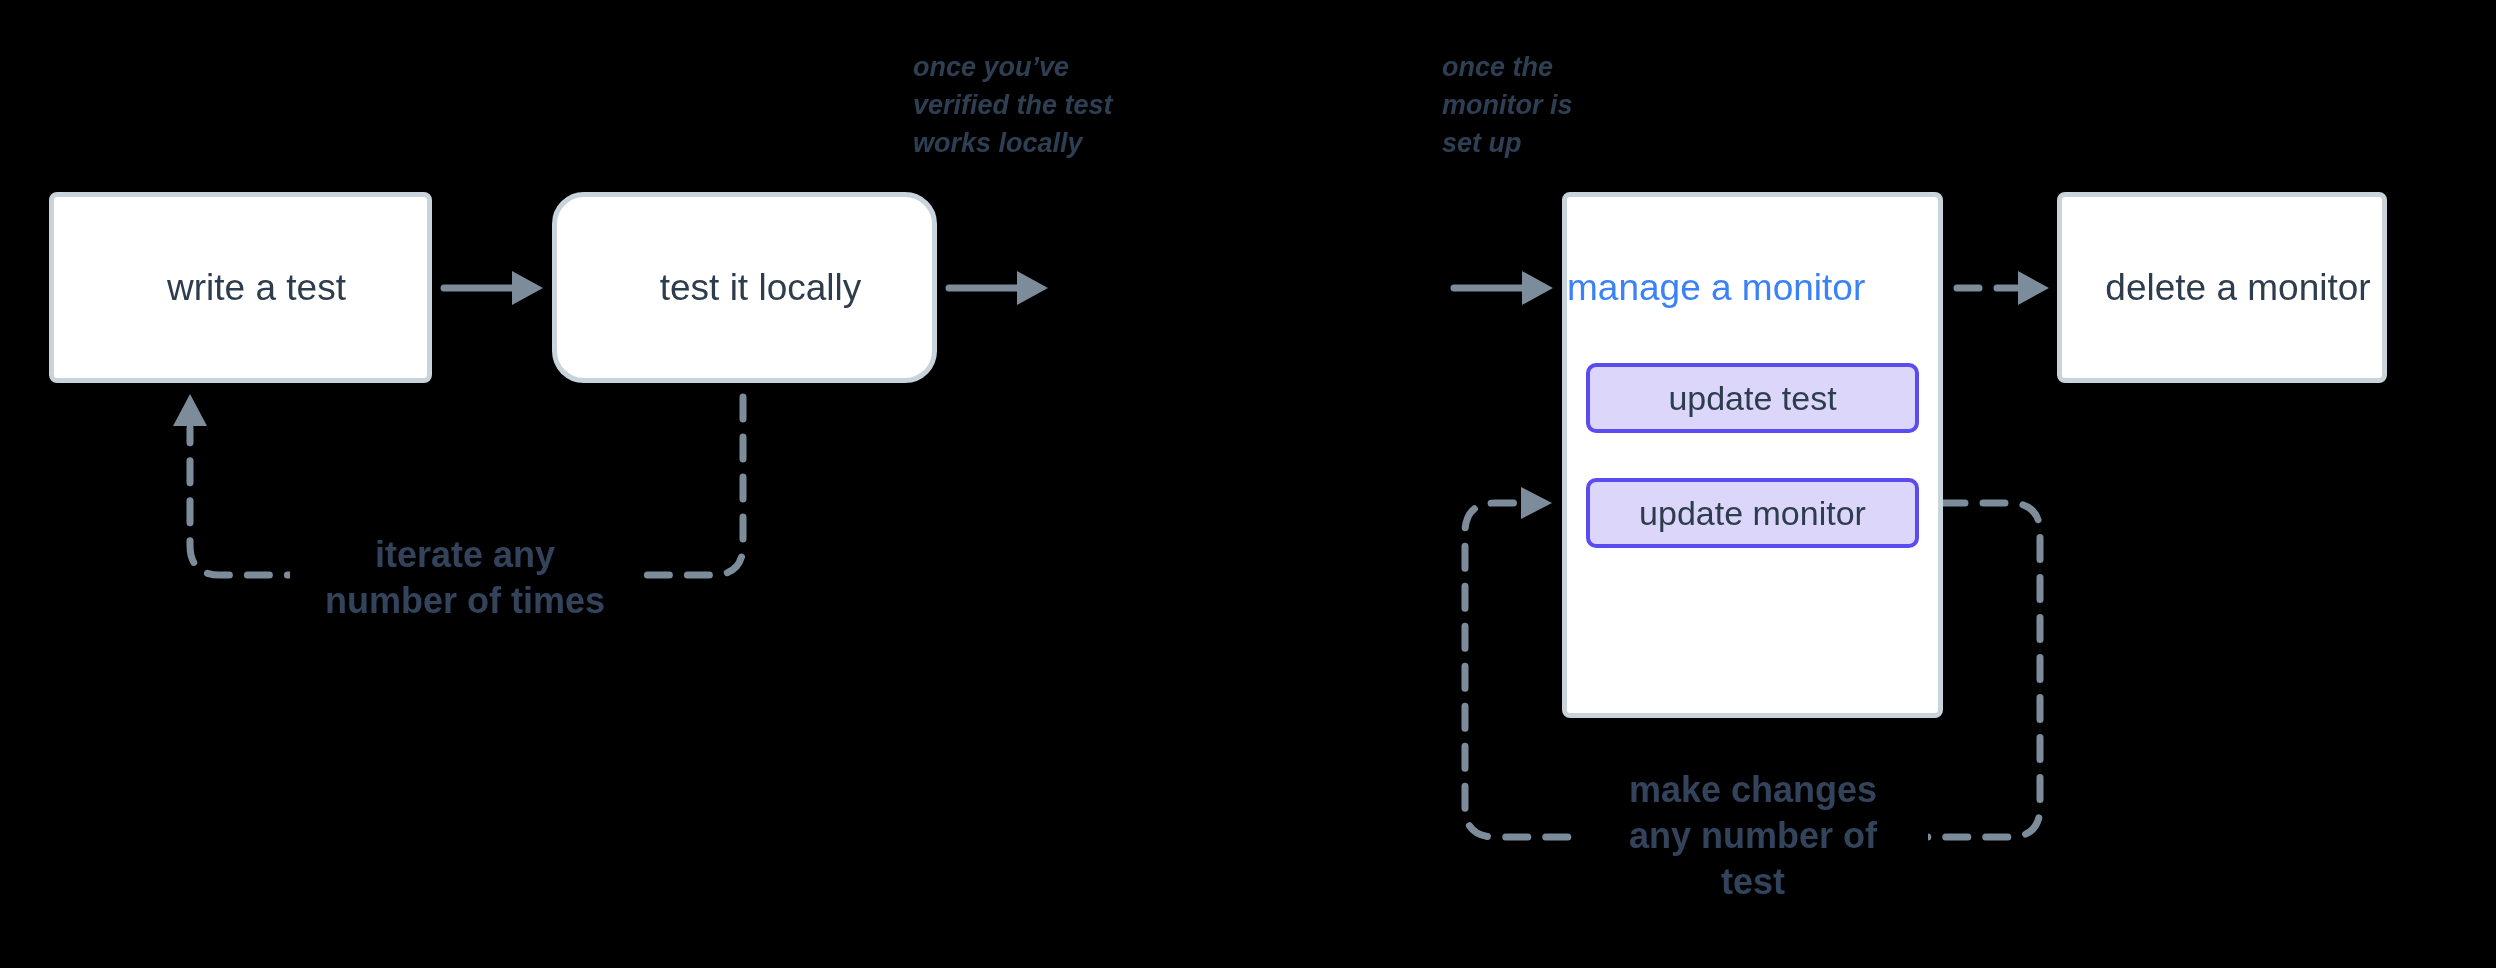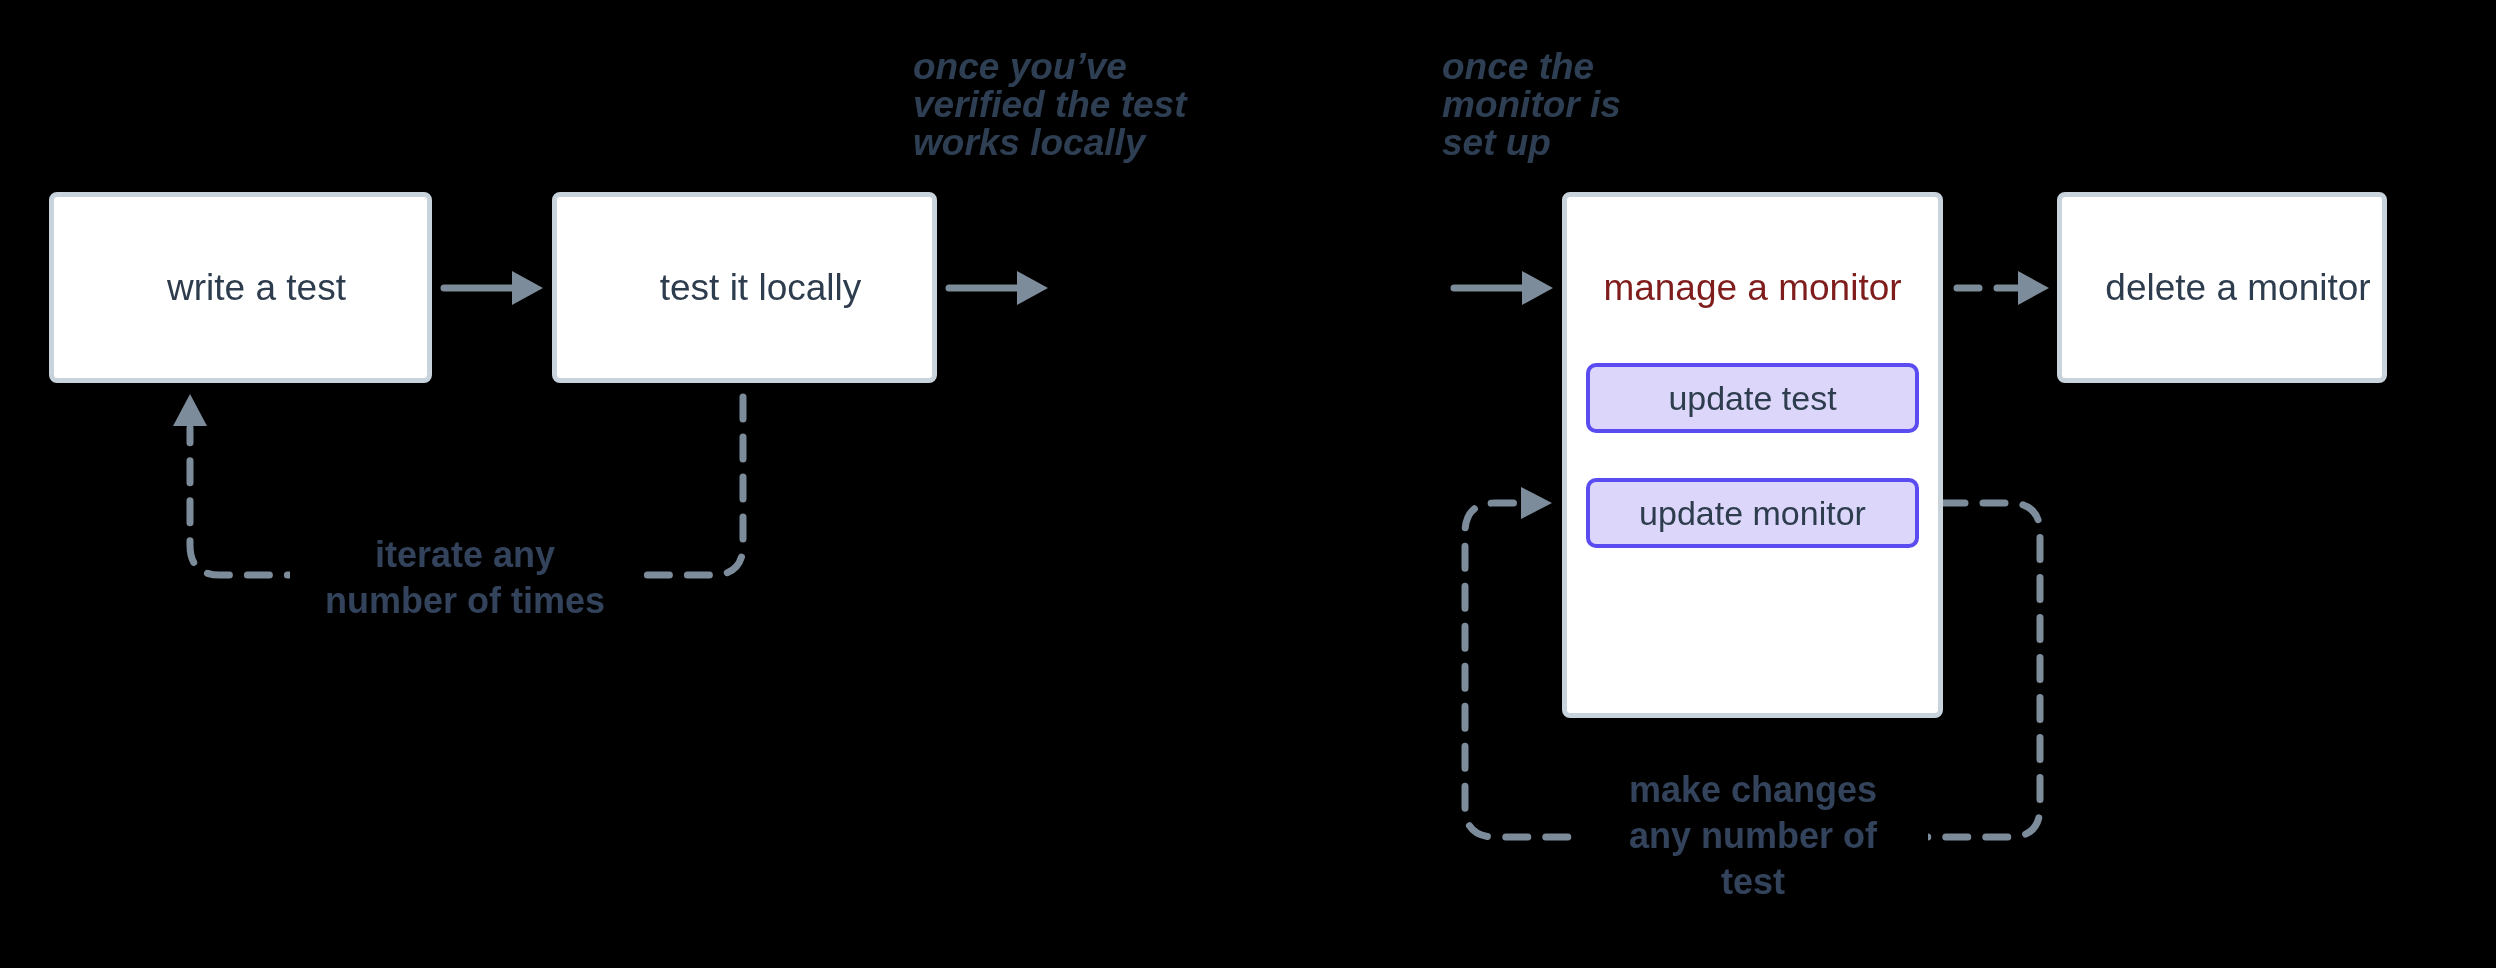--- a/index.html
+++ b/index.html
@@ -4,32 +4,32 @@
 <style>
   html,body{margin:0;padding:0;background:#000;}
   .canvas{position:relative;width:2496px;height:968px;background:#000;overflow:hidden;
           font-family:"Liberation Sans", sans-serif;}
   .connectors{position:absolute;left:0;top:0;}
   .box{position:absolute;background:#fff;border:5px solid #c9d3dc;border-radius:8px;
        box-sizing:border-box;display:flex;align-items:center;justify-content:center;
        color:#2e3d4e;font-size:37px;font-weight:400;padding-left:32px;}
   .box span{white-space:nowrap;}
   #b1{left:49px;top:192px;width:383px;height:191px;}
-  #b2{left:552px;top:192px;width:385px;height:191px;}
+  #b2{left:552px;top:192px;width:385px;height:191px;border-radius:32px;}
   #b3{left:1057px;top:192px;width:385px;height:191px;}
   #b4{left:1562px;top:192px;width:381px;height:526px;display:block;}
   #b5{left:2057px;top:192px;width:330px;height:191px;}
   .b4-title{position:absolute;left:0;top:0;width:100%;height:182px;display:flex;
-            align-items:center;justify-content:center;color:#7f1d1d;font-size:37px;}
+            align-items:center;justify-content:flex-start;color:#3b82f6;font-size:37px;}
   .subbox{position:absolute;left:19px;width:333px;height:70px;background:#dcd6fb;
           border:4px solid #5a4cf0;border-radius:10px;box-sizing:border-box;
           display:flex;align-items:center;justify-content:center;
           color:#2e3d4e;font-size:34px;}
   #sub1{top:166px;} #sub2{top:281px;} #sub3{top:401px;}
-  .annotation{position:absolute;color:#2e3f54;font-size:37px;font-style:italic;
+  .annotation{position:absolute;color:#2e3f54;font-size:27px;font-style:italic;
               font-weight:600;line-height:38px;}
   #ann1{left:913px;top:48px;} #ann2{left:1442px;top:48px;}
   .annotation span{display:block;}
   .loop-label{position:absolute;width:350px;background:#000;text-align:center;
               color:#33435c;font-size:36px;font-weight:700;line-height:46px;}
   #loop-label-1{left:290px;top:532px;}
   #loop-label-2{left:1578px;top:767px;}
   .loop-label span{display:block;}
 </style>
 </head>

